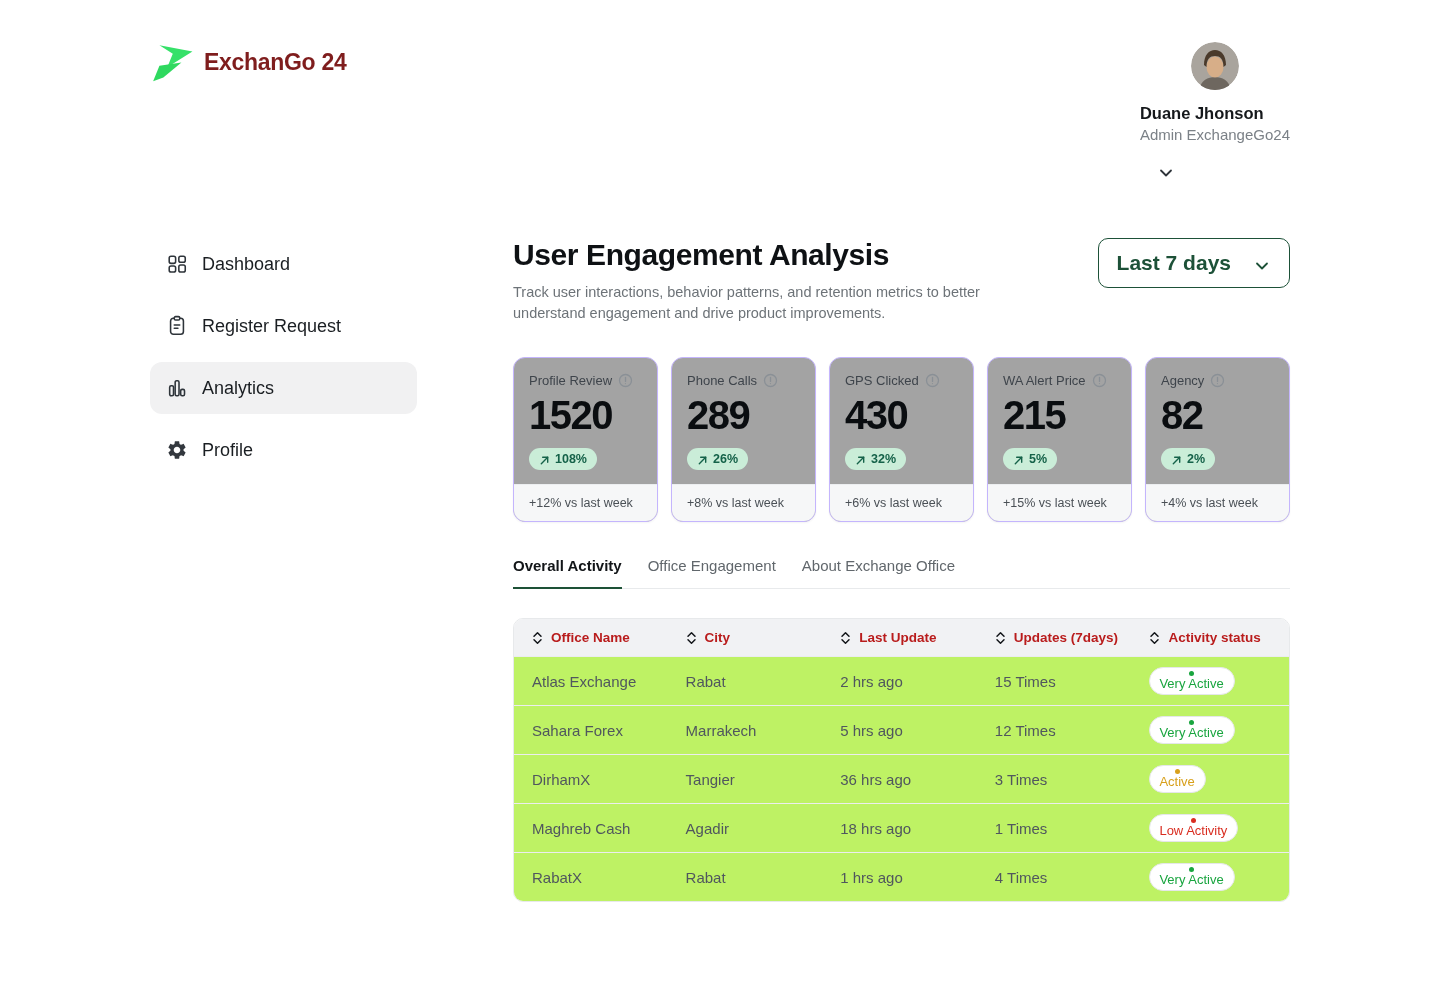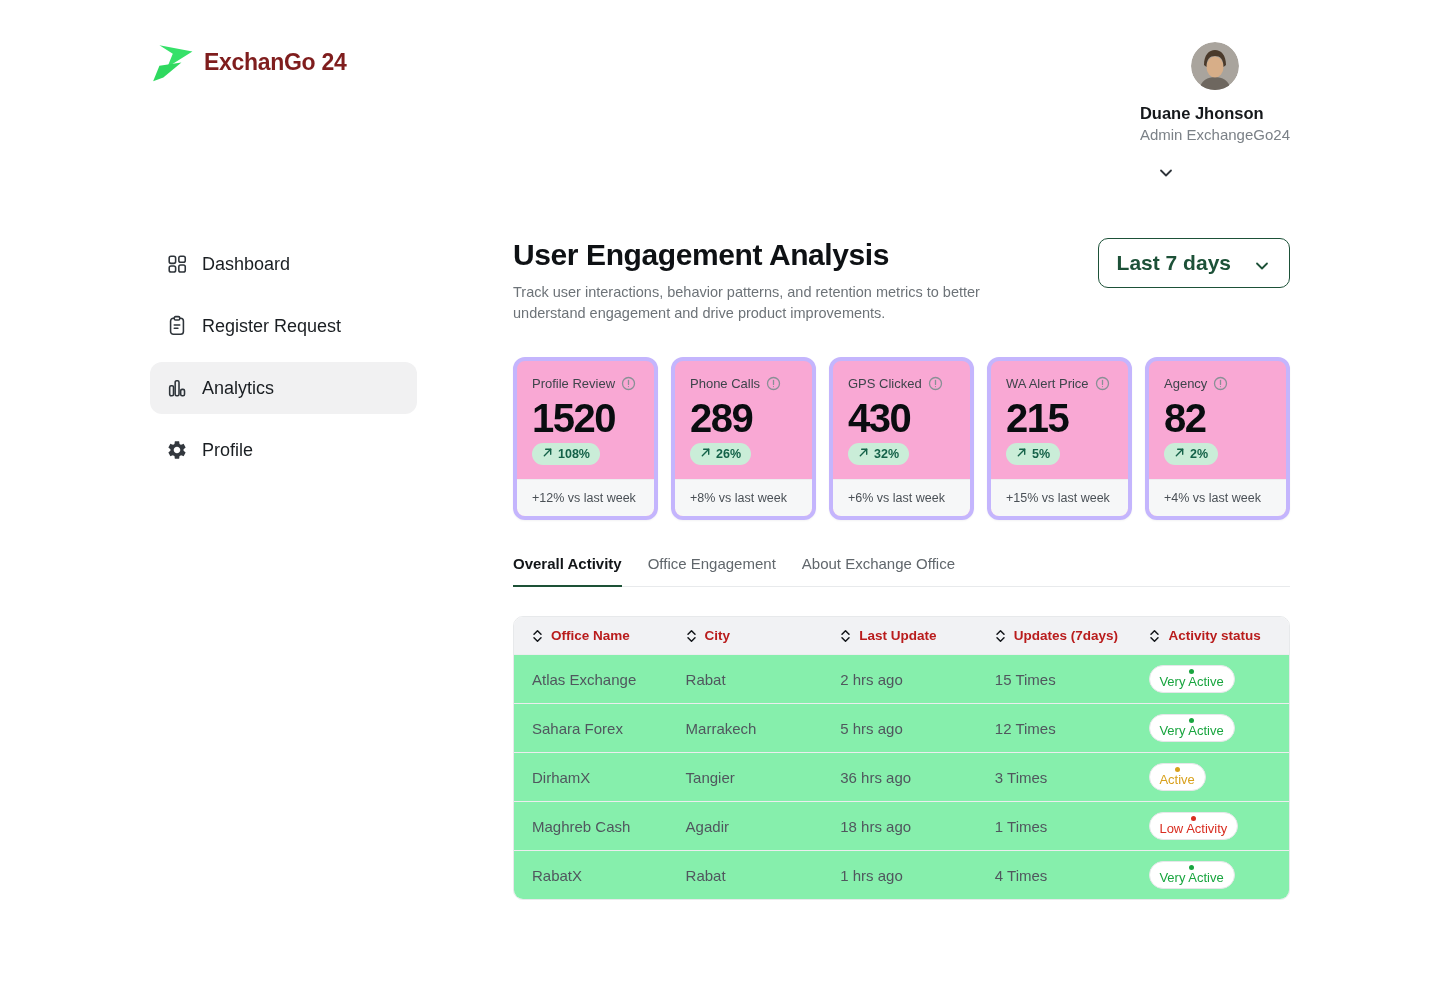--- a/index.html
+++ b/index.html
@@ -29,40 +29,40 @@
   main { margin-left:96px; width:777px; }
 
   
   .page-head { display:flex; justify-content:space-between; align-items:flex-start; }
   .page-title { font-size:30px; font-weight:800; letter-spacing:-0.4px; color:#0E1114; }
   .page-subtitle { margin-top:10px; font-size:14.5px; line-height:1.45; color:#6D7378; max-width:485px; }
   .range-btn { display:flex; align-items:flex-end; gap:22px; padding:12px 18px; border:1.5px solid #1D5138; border-radius:10px; background:#fff; color:#1D5138; font-size:21px; font-weight:600; font-family:inherit; cursor:pointer; }
 
   
   .stats { display:flex; gap:13px; margin-top:33px; }
-  .card { flex:1; border:4px solid #c4b5fd; border-radius:12px; background:#f9a8d4; display:flex; flex-direction:column; overflow:hidden; box-shadow:0 1px 2px rgba(16,24,40,0.05); }
+  .card { flex:1; border:1px solid #c4b5fd; border-radius:12px; background:#a3a3a3; display:flex; flex-direction:column; overflow:hidden; box-shadow:0 1px 2px rgba(16,24,40,0.05); }
   .card-body { padding:15px 15px 14px 15px; }
   .card-label-row { display:flex; align-items:center; gap:6px; }
   .card-label { font-size:13px; color:#3E444B; }
   .info { display:flex; cursor:pointer; }
   .card-value { margin-top:5px; font-size:40px; font-weight:800; letter-spacing:-1.5px; color:#0A0D10; }
-  .badge { margin-top:2px; display:inline-flex; align-items:flex-start; gap:5px; background:#CAEDD8; color:#156249; border-radius:999px; padding:4px 10px; font-size:12.5px; font-weight:600; }
+  .badge { margin-top:10px; display:inline-flex; align-items:flex-end; gap:5px; background:#CAEDD8; color:#156249; border-radius:999px; padding:4px 10px; font-size:12.5px; font-weight:600; }
   .card-footer { border-top:1px solid #ECEEF0; background:#F6F7F8; padding:11px 15px; font-size:12.5px; color:#4A5056; margin-top:auto; }
 
   
   .tabs { display:flex; gap:26px; margin-top:35px; border-bottom:1px solid #E8EAEC; }
   .tab { padding-bottom:13px; font-size:15px; font-weight:500; color:#61676C; border-bottom:2.5px solid transparent; margin-bottom:-1px; cursor:pointer; }
   .tab.active { color:#121518; font-weight:700; border-bottom-color:#1D5136; }
 
   
   .table { margin-top:29px; border:1px solid #E7E9EB; border-radius:10px; overflow:hidden; }
   .thead, .tr { display:grid; grid-template-columns:154fr 155fr 155fr 155fr 158fr; }
   .thead { background:#F1F2F4; }
   .th { display:flex; align-items:center; gap:8px; padding:11px 0 11px 18px; font-size:13.5px; font-weight:700; color:#b91c1c; cursor:pointer; }
-  .tr { border-top:1px solid #ECEDEF; background:#86efac; cursor:pointer; }
+  .tr { border-top:1px solid #ECEDEF; background:#bef264; cursor:pointer; }
   .td { display:flex; align-items:center; padding:10px 0 10px 18px; font-size:15px; color:#50575E; min-height:43px; }
   .pill { display:inline-flex; align-items:center; gap:0; border:1px solid #E5E7E9; background:#fff; border-radius:999px; padding:3px 10px 3px 9px; font-size:13px; font-weight:500;flex-direction:column; }
   .pill .dot { width:5px; height:5px; border-radius:50%; background:currentColor; }
   .pill.very-active { color:#19A53F; }
   .pill.active { color:#D8A01B; }
   .pill.low-activity { color:#D92D20; }
 
   svg { display:block; }
 </style>
 </head>

